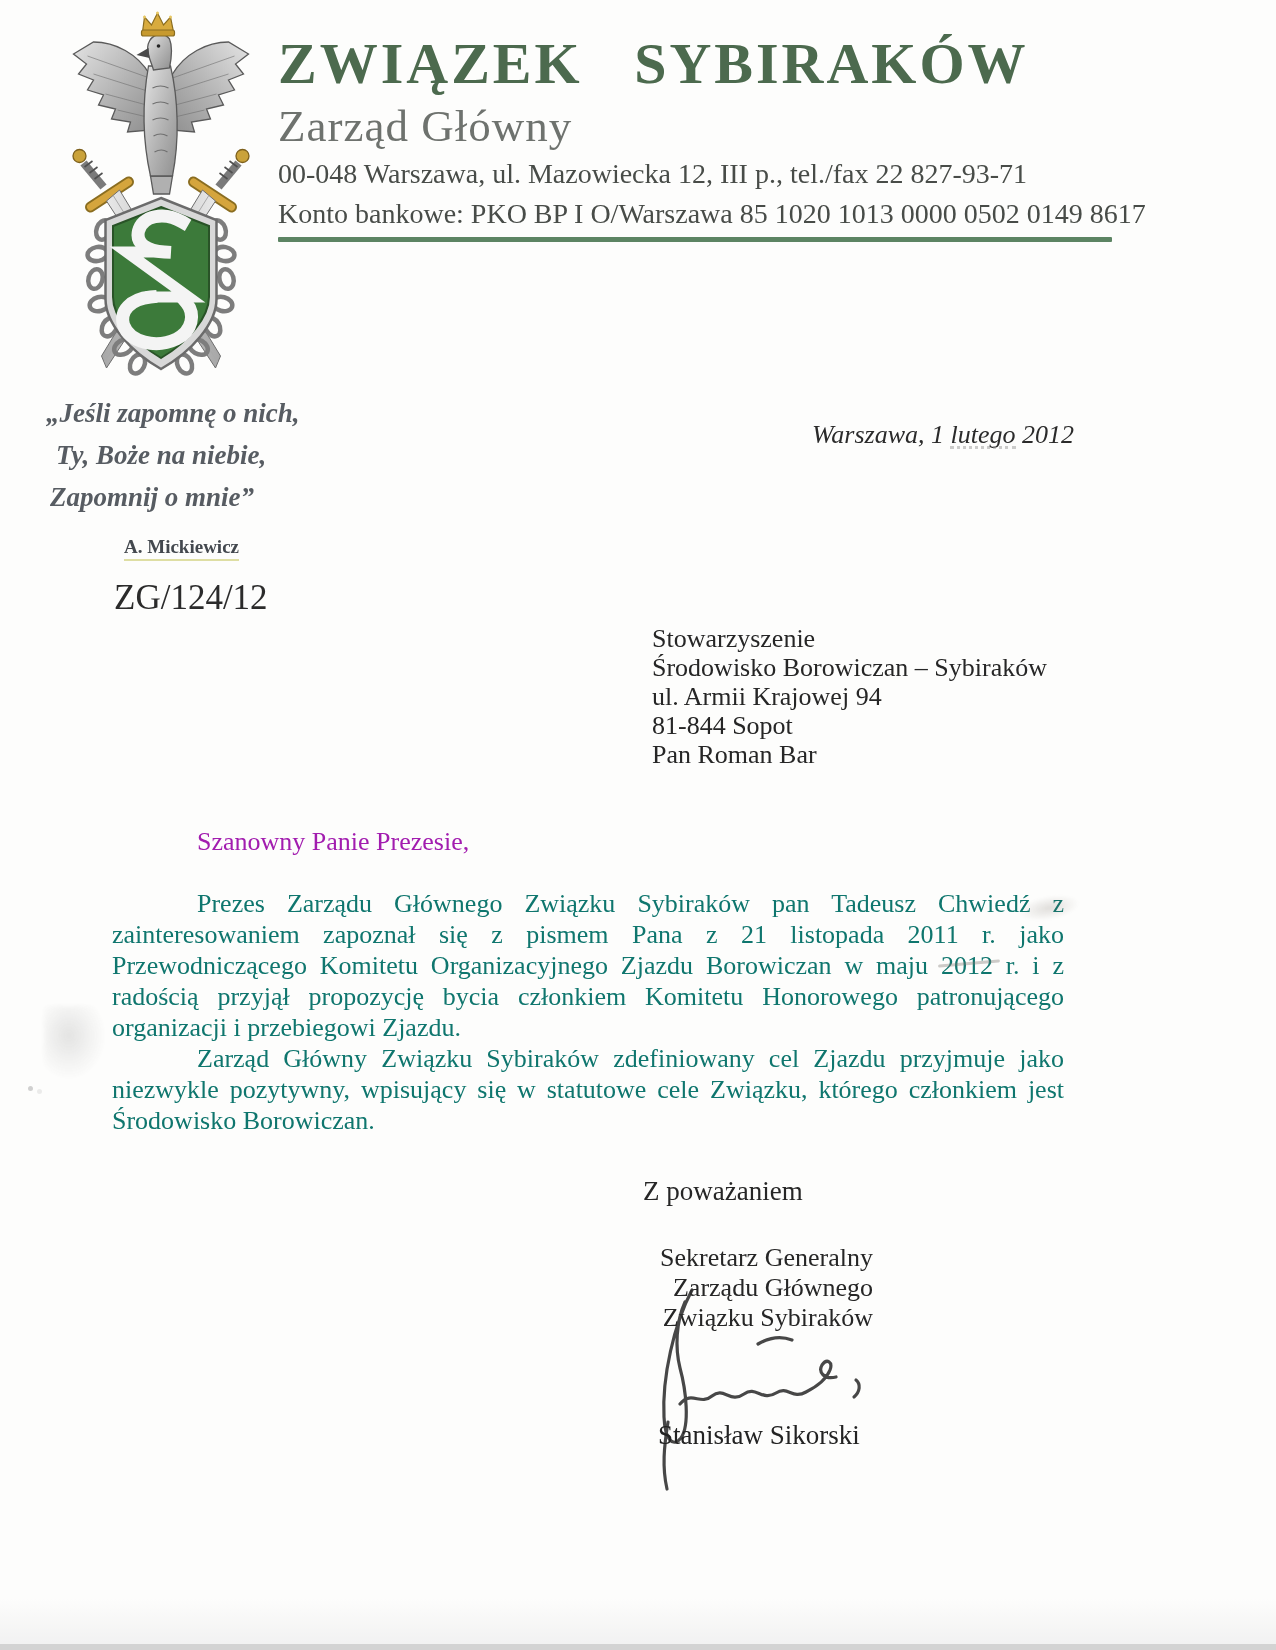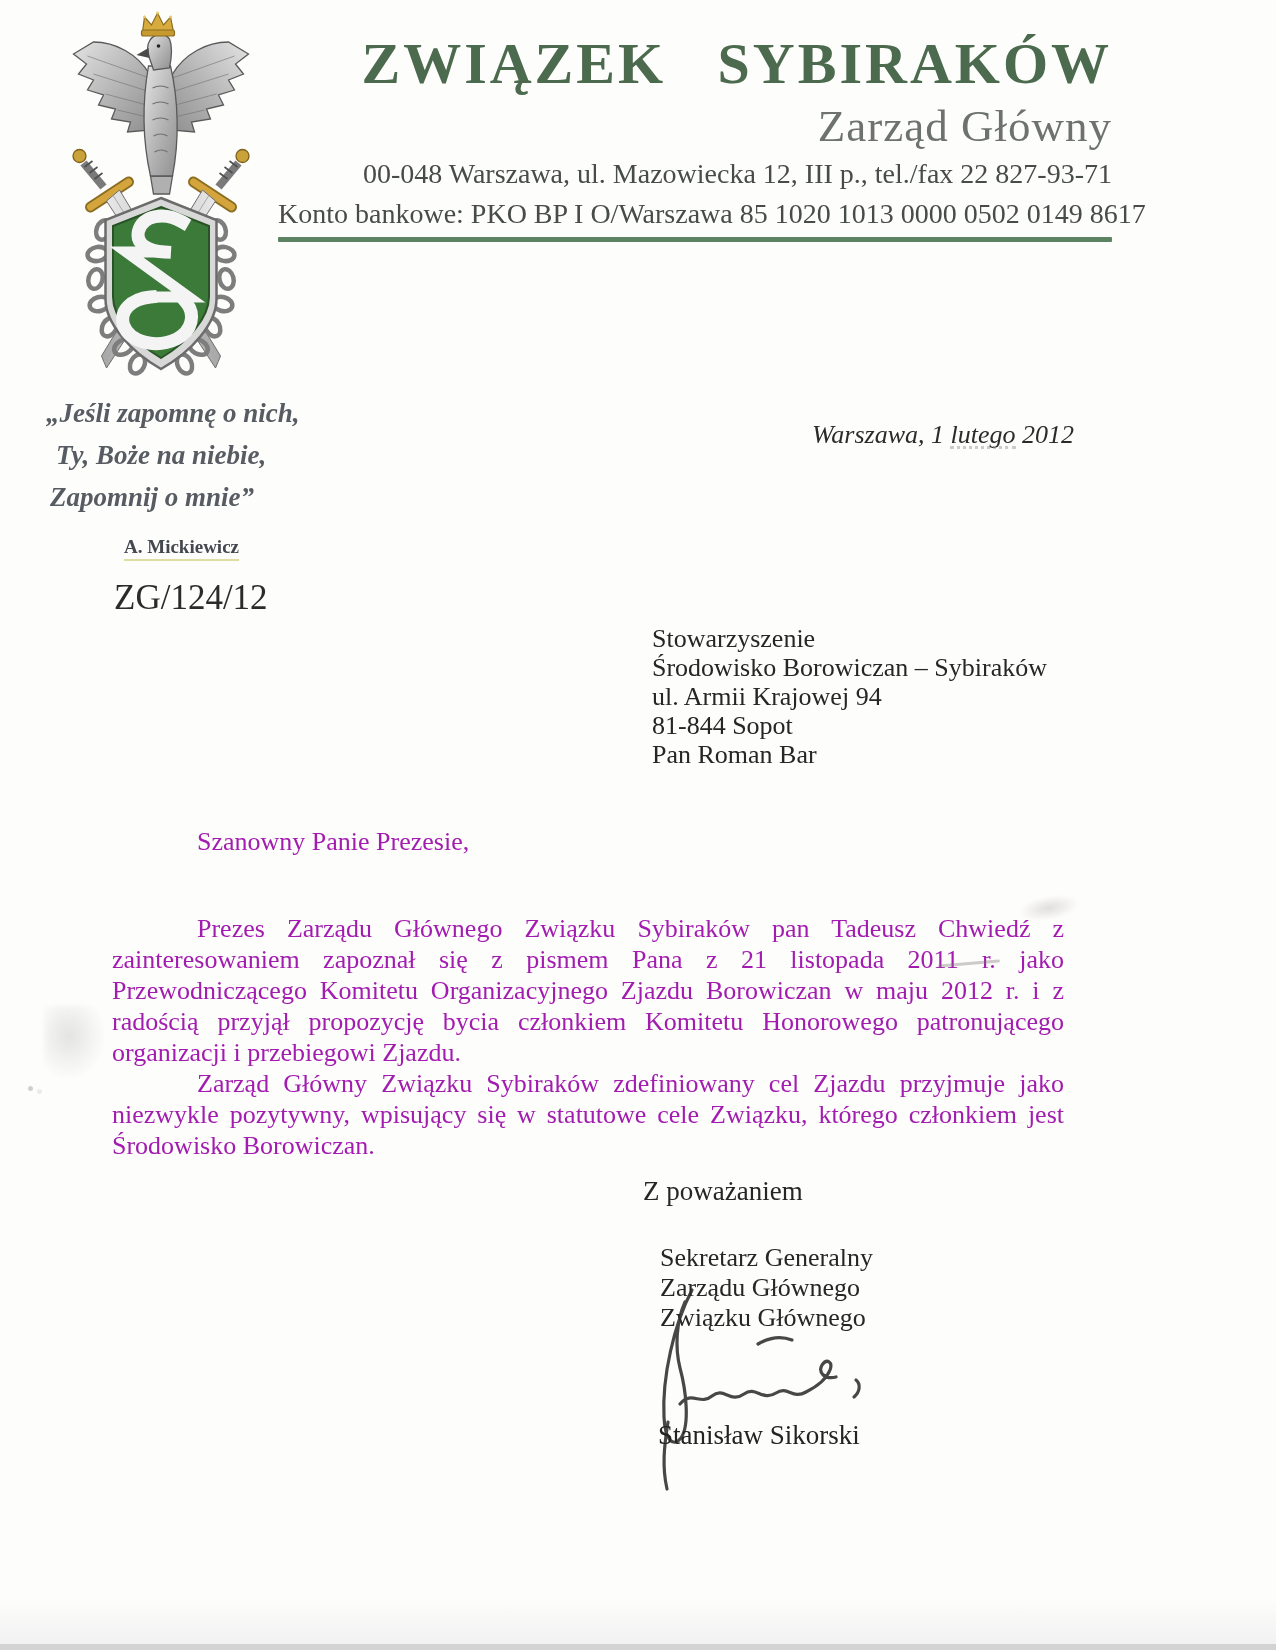--- a/index.html
+++ b/index.html
@@ -8,21 +8,21 @@
     width:1276px;height:1650px;
     margin:0 auto;
     background:#fdfdfc;
     overflow:hidden;
     font-family:"Liberation Serif","DejaVu Serif",serif;
     color:#242424;
   }
   .abs{position:absolute;}
   
   .crest{left:52px;top:8px;width:218px;height:372px;}
-  .head-text{left:278px;top:34px;width:834px;text-align:right;}
+  .head-text{left:278px;top:34px;width:834px;text-align:left;}
   .org-name{
     font-size:58px;font-weight:700;color:#4c6a4e;
     letter-spacing:3px;word-spacing:34px;line-height:1.05;
     white-space:nowrap;
   }
   .org-unit{
     font-size:45px;color:#6e726e;letter-spacing:1px;margin-top:8px;line-height:1.05;
   }
   .addr{
     font-size:28px;color:#484c48;margin-top:8px;line-height:1.12;white-space:nowrap;
@@ -41,27 +41,26 @@
     border-bottom:2px solid rgba(196,196,90,.55);display:inline-block;padding-bottom:1px;
     white-space:nowrap;
   }
   
   .dateline{left:812px;top:420px;font-size:26px;white-space:nowrap;color:#2b2b2b;font-style:italic;}
   .refnum{left:114px;top:578px;font-size:35px;color:#2b2b2b;}
   .recipient{left:652px;top:624px;font-size:26px;line-height:29px;color:#262626;}
   .salutation{left:197px;top:827px;font-size:26px;color:#a21caf;}
   .body-text{
     left:112px;top:888px;width:952px;
-    font-size:26px;line-height:31px;color:#a21caf;
+    font-size:26px;line-height:31px;color:#0f766e;
     text-align:justify;
-    margin-top:25px;
   }
   .body-text p{margin:0;text-indent:85px;}
   .closing{left:643px;top:1176px;font-size:27px;color:#262626;}
-  .sig-block{left:660px;top:1243px;font-size:26px;line-height:30px;color:#262626;}
+  .sig-block{left:660px;top:1243px;font-size:26px;line-height:30px;color:#262626;text-align:right;}
   .signatory{left:658px;top:1420px;font-size:27px;color:#232323;white-space:nowrap;}
   .signature-svg{left:640px;top:1282px;width:250px;height:215px;}
   
   .artifact{pointer-events:none;}
   .smudge1{left:44px;top:1006px;width:62px;height:74px;
     background:radial-gradient(ellipse at 40% 40%,rgba(90,90,90,.35),rgba(120,120,120,0) 70%);
     filter:blur(2px);opacity:.45;}
   .smudge2{left:1018px;top:896px;width:62px;height:24px;
     background:radial-gradient(ellipse,rgba(110,100,90,.4),rgba(120,120,120,0) 70%);
     filter:blur(1px);transform:rotate(-10deg);opacity:.5;}
@@ -202,21 +201,21 @@
   <div class="abs body-text">
     <p>Prezes Zarządu Głównego Związku Sybiraków pan Tadeusz Chwiedź z zainteresowaniem zapoznał się z pismem Pana z 21 listopada 2011 r. jako Przewodniczącego Komitetu Organizacyjnego Zjazdu Borowiczan w maju 2012 r. i z radością przyjął propozycję bycia członkiem Komitetu Honorowego patronującego organizacji i przebiegowi Zjazdu.</p>
     <p>Zarząd Główny Związku Sybiraków zdefiniowany cel Zjazdu przyjmuje jako niezwykle pozytywny, wpisujący się w statutowe cele Związku, którego członkiem jest Środowisko Borowiczan.</p>
   </div>
 
   <div class="abs closing">Z poważaniem</div>
 
   <div class="abs sig-block">
     <div>Sekretarz Generalny</div>
     <div>Zarządu Głównego</div>
-    <div>Związku Głównego</div>
+    <div>Związku Sybiraków</div>
   </div>
 
   <svg class="abs signature-svg" viewBox="0 0 250 215" xmlns="http://www.w3.org/2000/svg">
     <g fill="none" stroke="#2f2f2f" stroke-width="3.2" stroke-linecap="round" opacity="0.88">
       <path d="M52,8 C34,42 22,95 24,135 C25,158 33,166 41,156 C50,143 46,108 40,86 C35,66 36,40 45,20"></path>
       <path d="M28,140 C24,165 22,185 27,207"></path>
       <path d="M40,122 C52,108 60,124 72,114 C84,104 90,122 104,112 C116,103 122,120 136,111 C148,103 152,118 166,110 C178,104 186,98 190,88 C193,80 187,76 182,83 C178,90 184,98 196,95"></path>
       <path d="M118,62 C130,55 142,54 152,58"></path>
       <path d="M216,98 C221,102 220,110 214,115"></path>
     </g>

